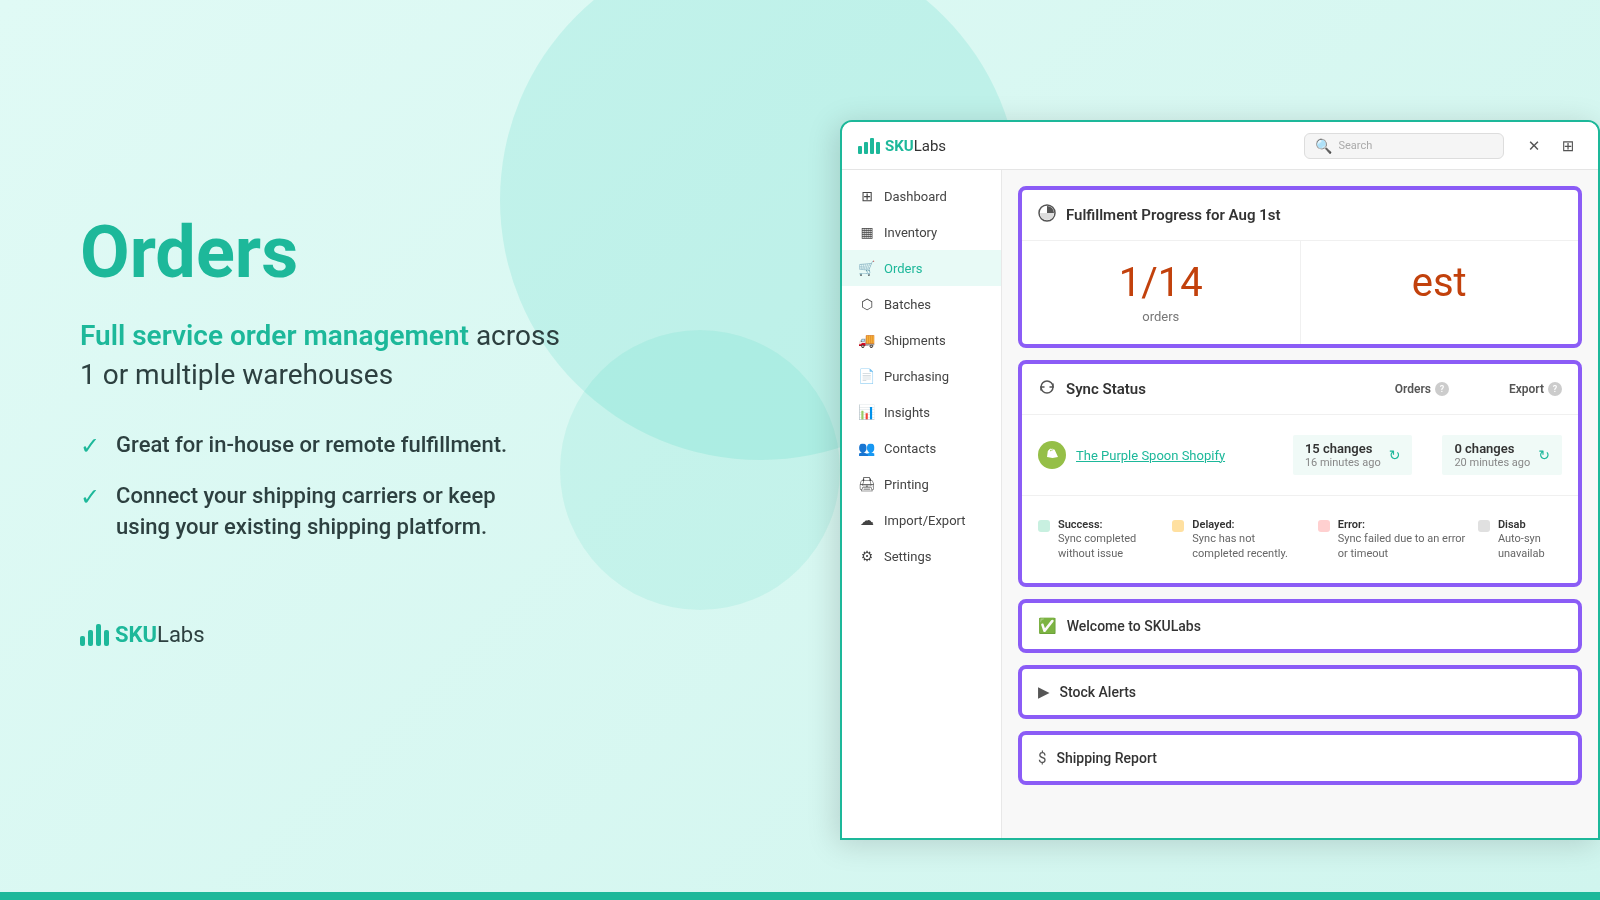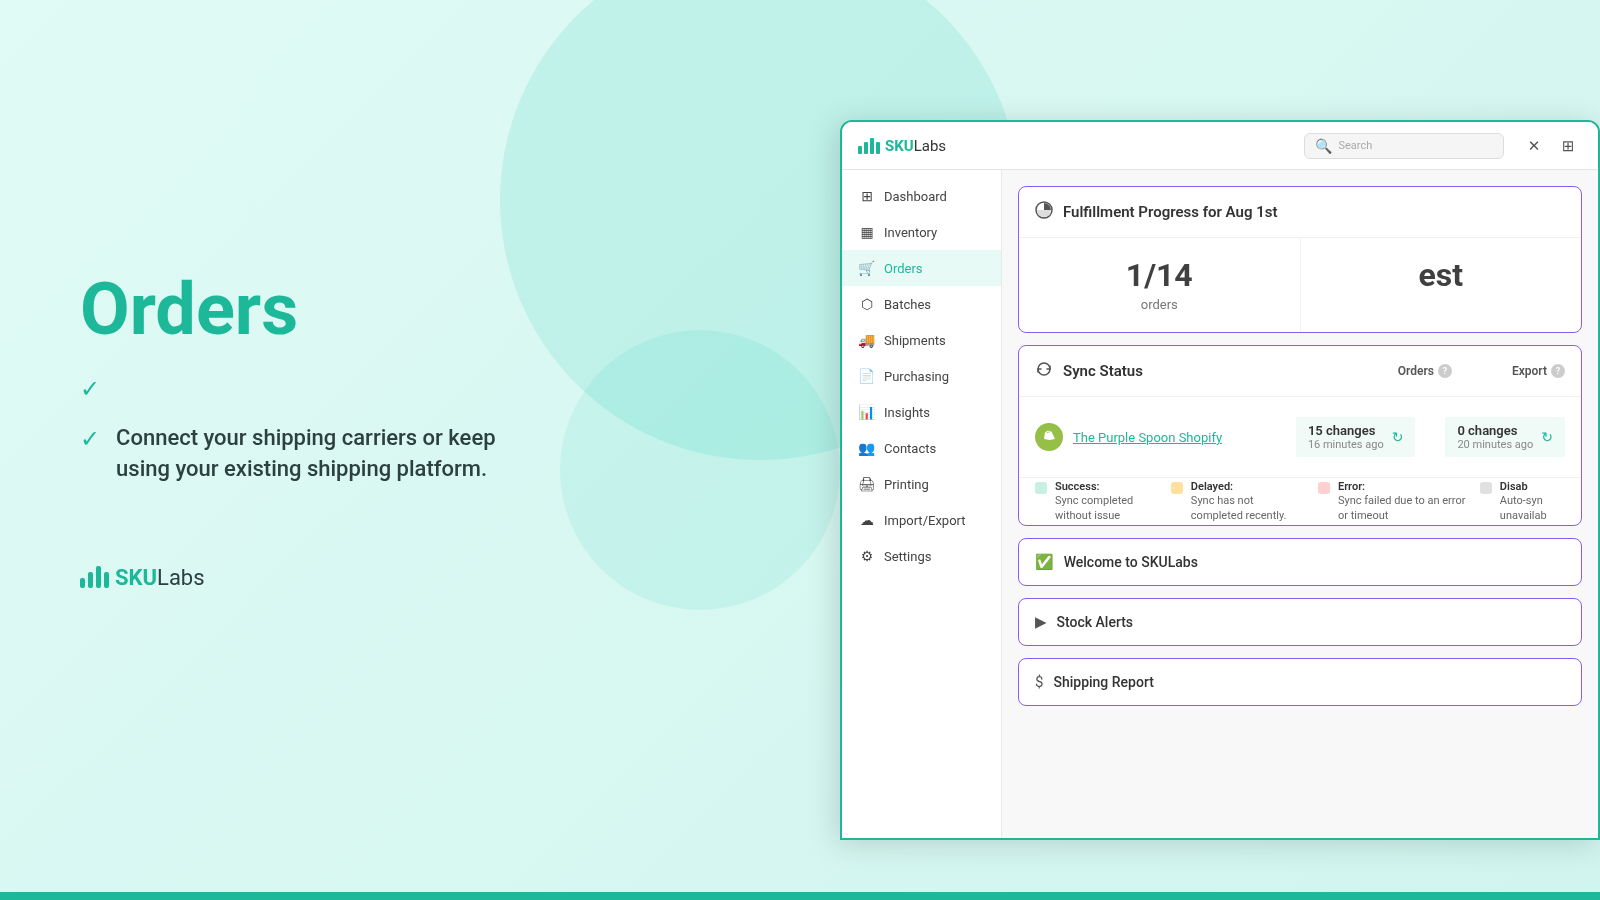--- a/index.html
+++ b/index.html
@@ -271,21 +271,21 @@
       flex: 1;
       background: #f8f8f8;
       overflow-y: auto;
       padding: 16px;
     }
 
     
     .section-card {
       background: #fff;
       border-radius: 8px;
-      border: 1px solid #8b5cf6;
+      border: 4px solid #8b5cf6;
       margin-bottom: 12px;
       overflow: hidden;
     }
 
     .section-card-header {
       display: flex;
       align-items: center;
       padding: 14px 16px;
       border-bottom: 1px solid #f0f0f0;
     }
@@ -313,23 +313,23 @@
       padding: 20px 24px;
       border-right: 1px solid #f0f0f0;
       text-align: center;
     }
 
     .stat-box:last-child {
       border-right: none;
     }
 
     .stat-number {
-      font-size: 32px;
-      font-weight: 700;
-      color: #404040;
+      font-size: 40px;
+      font-weight: 400;
+      color: #c2410c;
       line-height: 1.1;
     }
 
     .stat-label {
       font-size: 13px;
       color: #777;
       margin-top: 4px;
     }
 
     
@@ -422,21 +422,21 @@
     .refresh-icon {
       color: #1db89a;
       font-size: 14px;
       cursor: pointer;
     }
 
     
     .sync-legend {
       display: flex;
       gap: 10px;
-      padding: 2px 16px;
+      padding: 22px 16px;
       border-top: 1px solid #f0f0f0;
     }
 
     .legend-item {
       display: flex;
       align-items: flex-start;
       gap: 8px;
     }
 
     .legend-dot {
@@ -498,24 +498,29 @@
 
 <div class="outer-bg">
 
   <div class="circle-large"></div>
   <div class="circle-small"></div>
 
   <div class="bottom-teal-bar"></div>
 
   <div class="left-panel">
     <div class="left-title">Orders</div>
+    <div class="left-subtitle">
+      <span class="highlight">Full service order management</span>
+      <span> across<br>1 or multiple warehouses</span>
+    </div>
 
     <div class="feature-list">
       <div class="feature-item">
         <span class="check-icon">✓</span>
+        <span class="feature-text">Great for in-house or remote fulfillment.</span>
       </div>
       <div class="feature-item">
         <span class="check-icon">✓</span>
         <span class="feature-text">Connect your shipping carriers or keep<br>using your existing shipping platform.</span>
       </div>
     </div>
 
     <div class="logo-bottom">
       <div class="logo-bars">
         <div class="logo-bar" style="height:10px;"></div>

